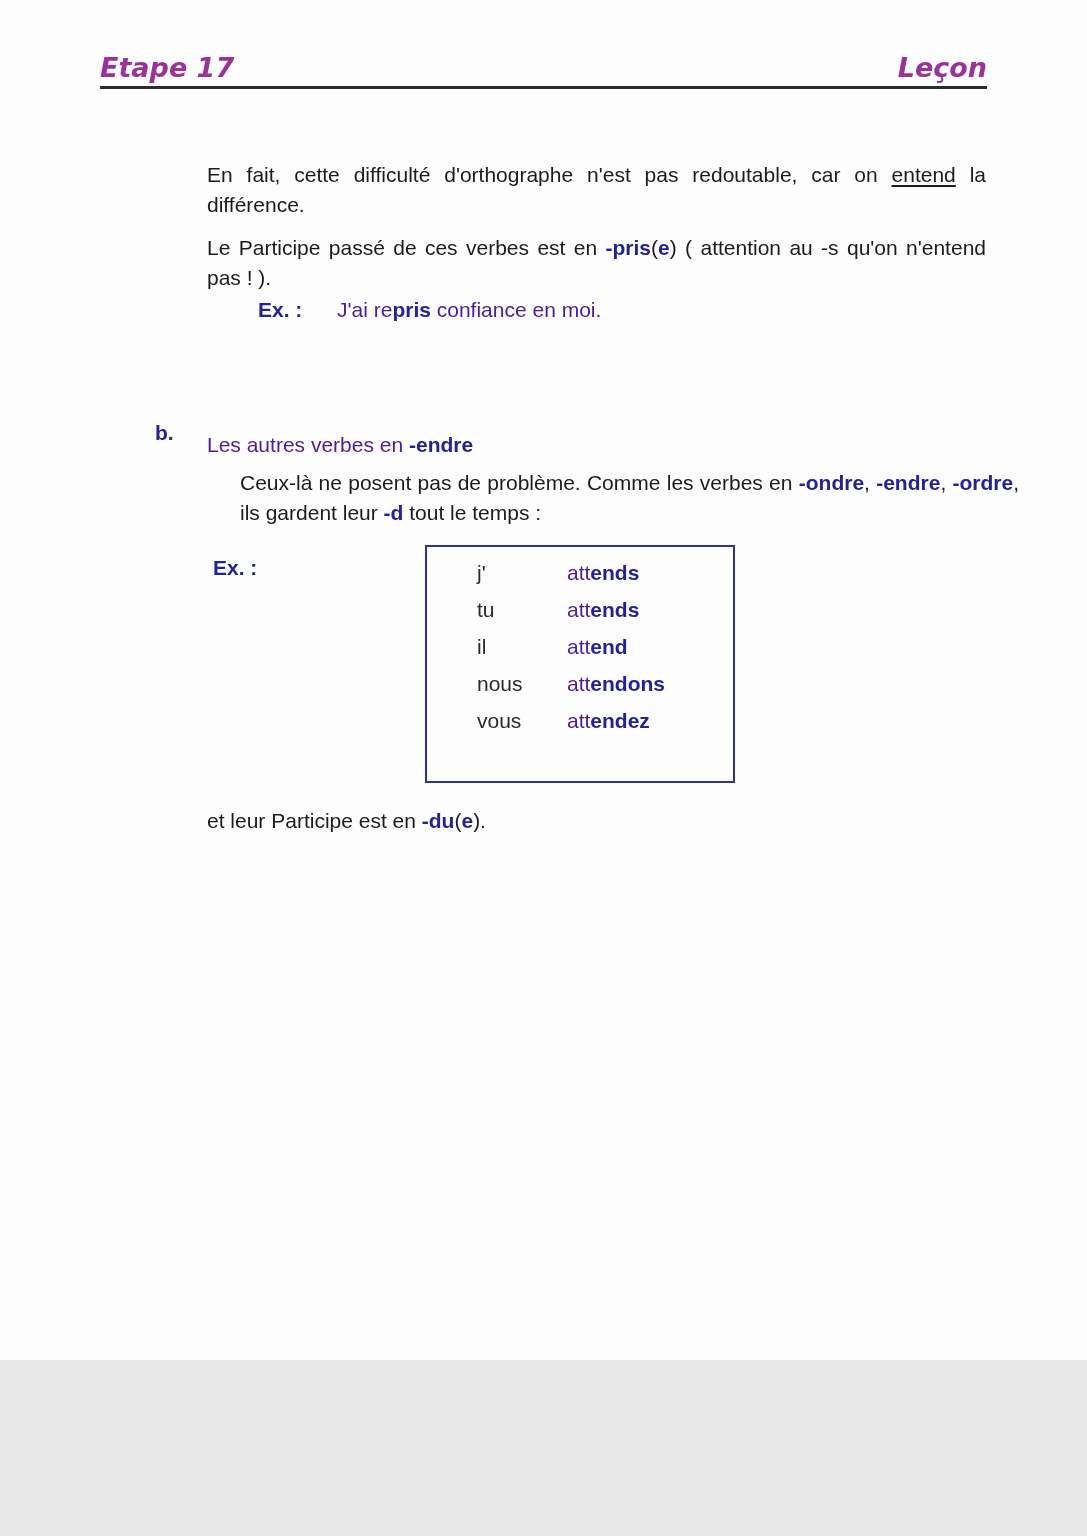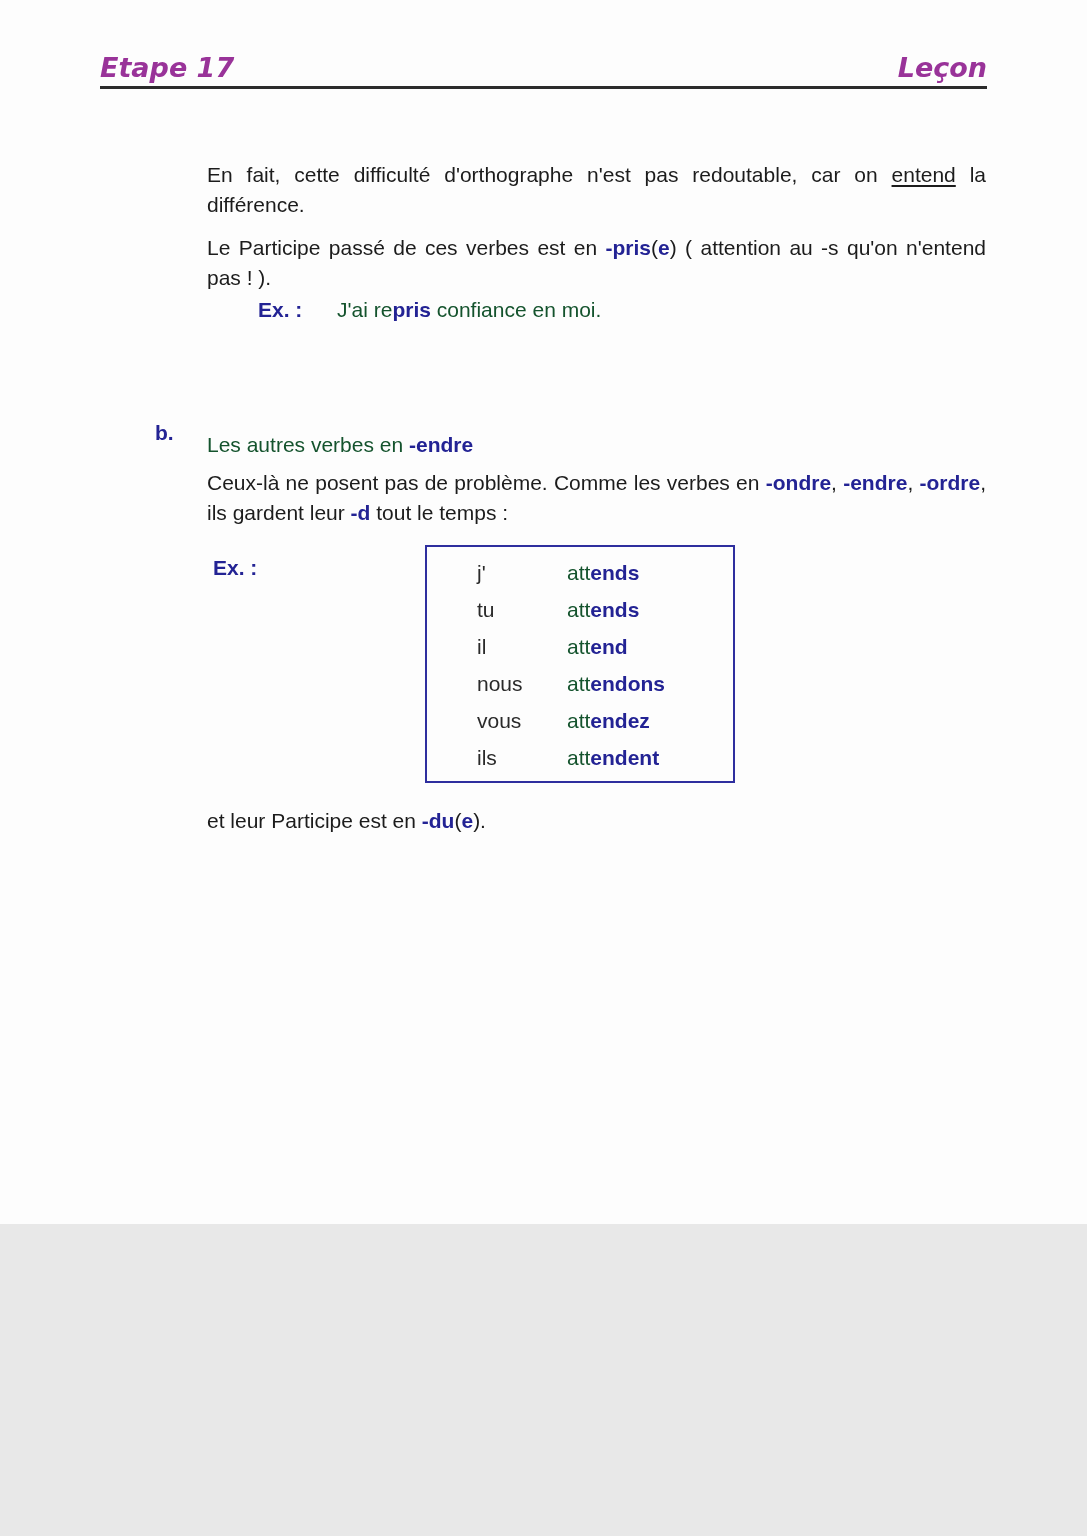--- a/index.html
+++ b/index.html
@@ -1,18 +1,18 @@
 <!DOCTYPE html>
 <html><head>
 <meta charset="utf-8">
 <style>
   html,body { margin:0; padding:0; background:#e8e8e8; }
   .page {
     position:relative;
-    width:1087px; height:1224px;
+    width:1087px; height:1360px;
     margin:0 auto;
     background:#fdfdfd;
     font-family:"Liberation Sans","DejaVu Sans",sans-serif;
     color:#1c1c1c;
     overflow:hidden;
   }
   .hand {
     font-family:"DejaVu Sans","Liberation Sans",sans-serif;
     font-style:italic;
     font-weight:bold;
@@ -24,23 +24,23 @@
   .hdr-rule { top:86px; }
   .ftr-rule { top:1450px; }
 
   .body-block {
     position:absolute; left:207px; width:779px;
     text-align:justify;
     font-size:21px; line-height:30px;
   }
   #para1 { top:160px; }
   #para2 { top:233px; }
-  #parab { top:468px; }
+  #parab { top:468px;margin-left:33px; }
 
-  .blue  { color:#14532d; }
+  .blue  { color:#4c1d95; }
   .bnavy { color:#232394; font-weight:bold; }
   .uline { text-decoration:underline; text-underline-offset:3px; }
 
   .ex-line { position:absolute; font-size:21px; line-height:30px; }
   #ex1 { left:258px; top:295px; }
   #ex2 { left:255px; top:841px; }
   .ex-label { display:inline-block; min-width:79px; }
 
   #sectionb-marker { position:absolute; left:155px; top:421px; font-size:21px; }
   #sectionb-title  { position:absolute; left:207px; top:433px; font-size:21px; }
@@ -113,24 +113,20 @@
       <span><span class="blue">att</span><span class="bnavy">end</span></span>
     </div>
     <div class="conj-row">
       <span class="conj-pronoun">nous</span>
       <span><span class="blue">att</span><span class="bnavy">endons</span></span>
     </div>
     <div class="conj-row">
       <span class="conj-pronoun">vous</span>
       <span><span class="blue">att</span><span class="bnavy">endez</span></span>
     </div>
-    <div class="conj-row">
-      <span class="conj-pronoun">ils</span>
-      <span><span class="blue">att</span><span class="bnavy">endent</span></span>
-    </div>
   </div>
 
   <div id="participle">
     <span>et leur Participe est en </span><span class="bnavy">-du</span><span>(</span><span class="bnavy">e</span><span>).</span>
   </div>
 
 
   <div class="rule ftr-rule"></div>
   <div class="page-num">8</div>
 

